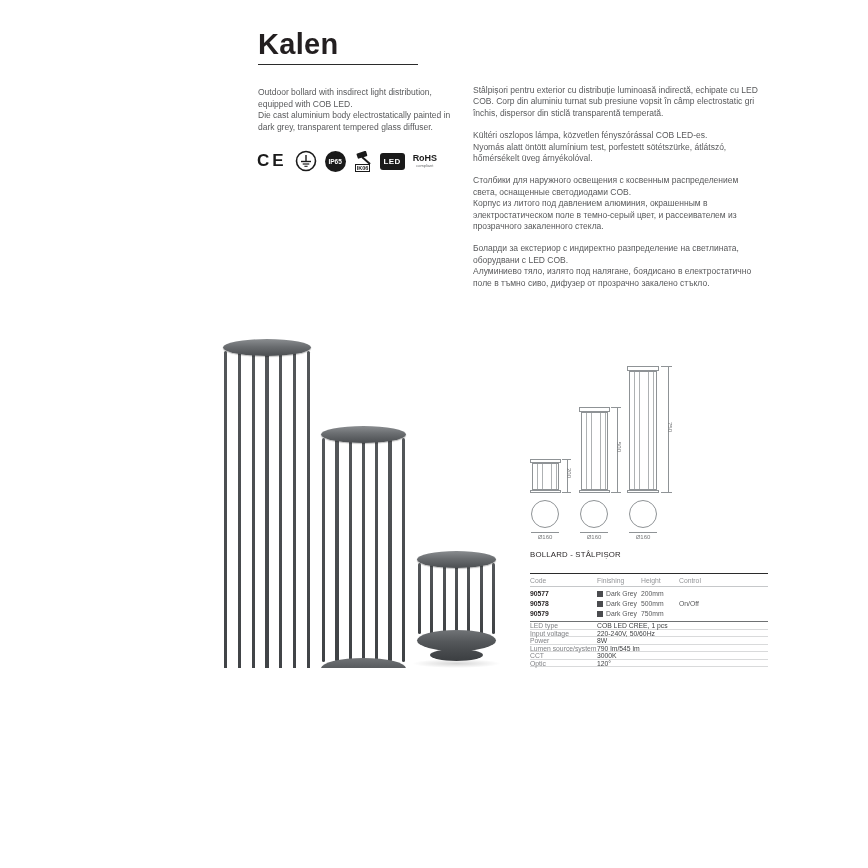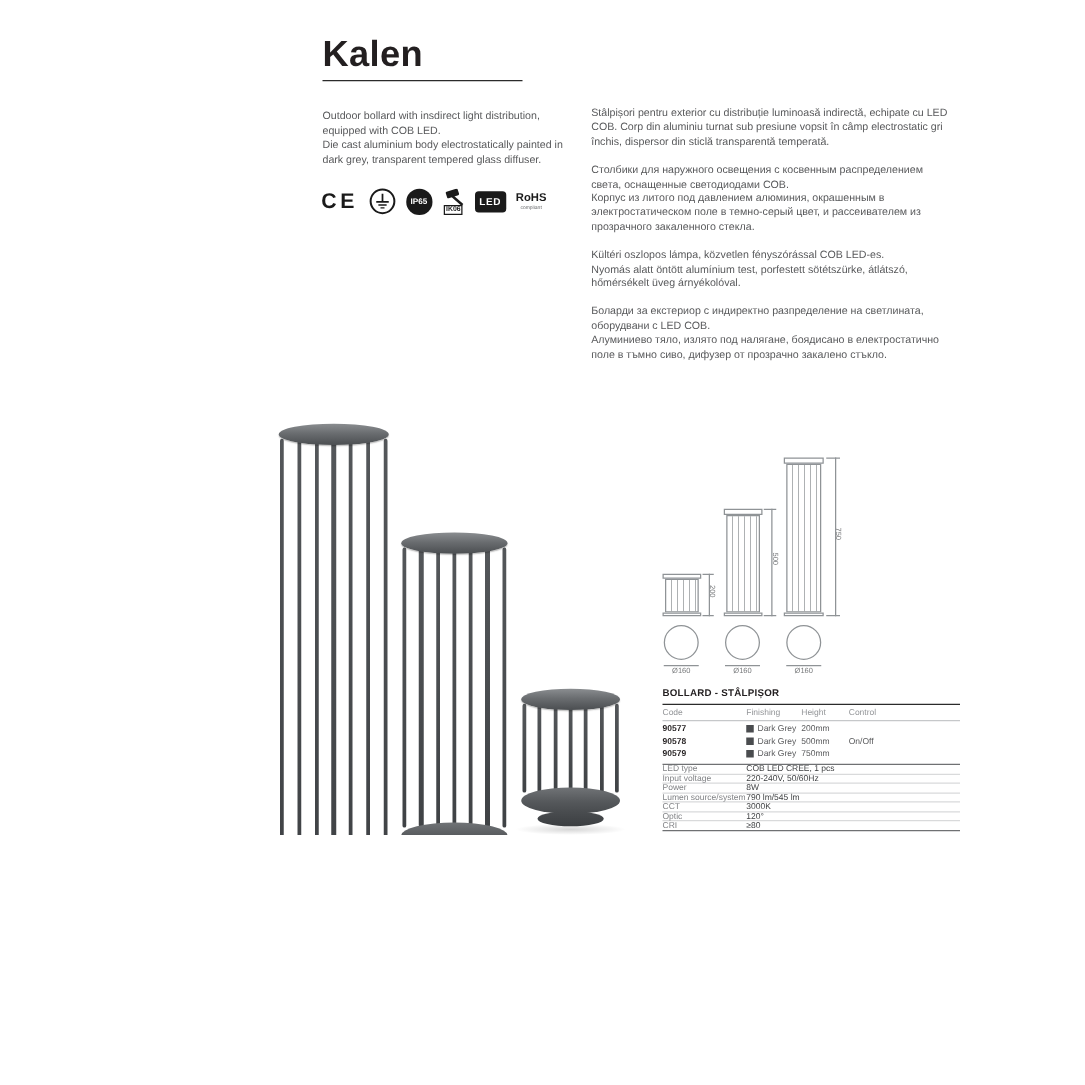--- a/index.html
+++ b/index.html
@@ -58,21 +58,21 @@
   .dim-v { position:absolute; width:1px; background:#8f9396; }
   .dim-tick { position:absolute; height:1px; background:#8f9396; }
   .dim-label { position:absolute; width:26px; text-align:center; font-size:6px; color:#77797b;
                transform:rotate(90deg); }
   .td-circle { position:absolute; border:1px solid #8f9396; border-radius:50%; }
   .dia-line { position:absolute; height:1px; background:#8f9396; }
   .dia-label { position:absolute; font-size:6px; color:#77797b; text-align:center; }
 
   
   .spec { position:absolute; left:490px; top:550px; width:238px; font-size:6.8px; color:#58595b; }
-  .spec-title { font-size:7.8px; font-weight:700; color:#231f20; letter-spacing:.2px; padding-bottom:4px;
+  .spec-title { font-size:7.8px; font-weight:400; color:#231f20; letter-spacing:.2px; padding-bottom:14px;
                 border-bottom:1.5px solid #2b2b2b; }
   .spec-head { display:grid; grid-template-columns:67px 44px 38px 1fr; color:#939598;
                padding:3px 0 2px; border-bottom:1px solid #c6c8ca; }
   .spec-row  { display:grid; grid-template-columns:67px 44px 38px 1fr; align-items:center; height:9.8px; }
   .spec-rows { padding:2px 0 3px; border-bottom:1px solid #6f7173; }
   .code { font-weight:700; color:#231f20; }
   .swatch { display:inline-block; width:6px; height:6px; background:#4a4c4f; margin-right:3px; vertical-align:-1px; }
   .kv { display:grid; grid-template-columns:67px 1fr; align-items:center; height:7.5px;
         border-bottom:1px solid #d9dadb; }
   .kv:last-child { border-bottom:1px solid #6f7173; }
@@ -133,24 +133,24 @@
     </div>
     <div class="led-badge">LED</div>
     <div class="rohs">
       <div class="rohs-main">RoHS</div>
       <div class="rohs-sub">compliant</div>
     </div>
   </div>
 
   <div class="col-right">
     <div class="para">Stâlpișori pentru exterior cu distribuție luminoasă indirectă, echipate cu LED COB. Corp din aluminiu turnat sub presiune vopsit în câmp electrostatic gri închis, dispersor din sticlă transparentă temperată.</div>
+    <div class="para">Kültéri oszlopos lámpa, közvetlen fényszórással COB LED-es.
+Nyomás alatt öntött alumínium test, porfestett sötétszürke, átlátszó, hőmérsékelt üveg árnyékolóval.</div>
     <div class="para">Столбики для наружного освещения с косвенным распределением света, оснащенные светодиодами COB.
 Корпус из литого под давлением алюминия, окрашенным в электростатическом поле в темно-серый цвет, и рассеивателем из прозрачного закаленного стекла.</div>
-    <div class="para">Kültéri oszlopos lámpa, közvetlen fényszórással COB LED-es.
-Nyomás alatt öntött alumínium test, porfestett sötétszürke, átlátszó, hőmérsékelt üveg árnyékolóval.</div>
     <div class="para">Боларди за екстериор с индиректно разпределение на светлината, оборудвани с LED COB.
 Алуминиево тяло, излято под налягане, боядисано в електростатично поле в тъмно сиво, дифузер от прозрачно закалено стъкло.</div>
   </div>
 
   <div class="bollard" style="left:183px;top:339px;width:88px;height:384px">
     <div class="b-shadow"></div>
     <div class="b-cap"></div>
     <div class="b-rods">
       <span style="left:0%"></span>
         <span style="left:16%"></span>

